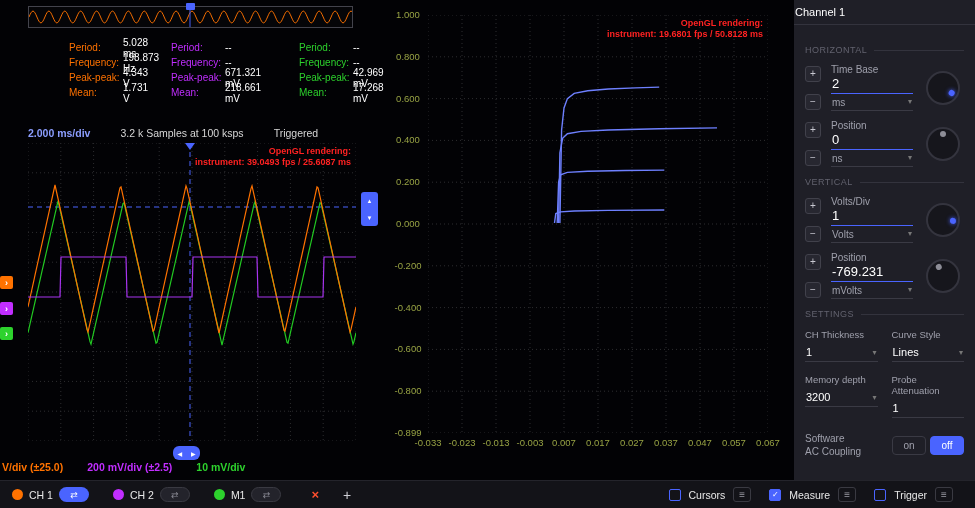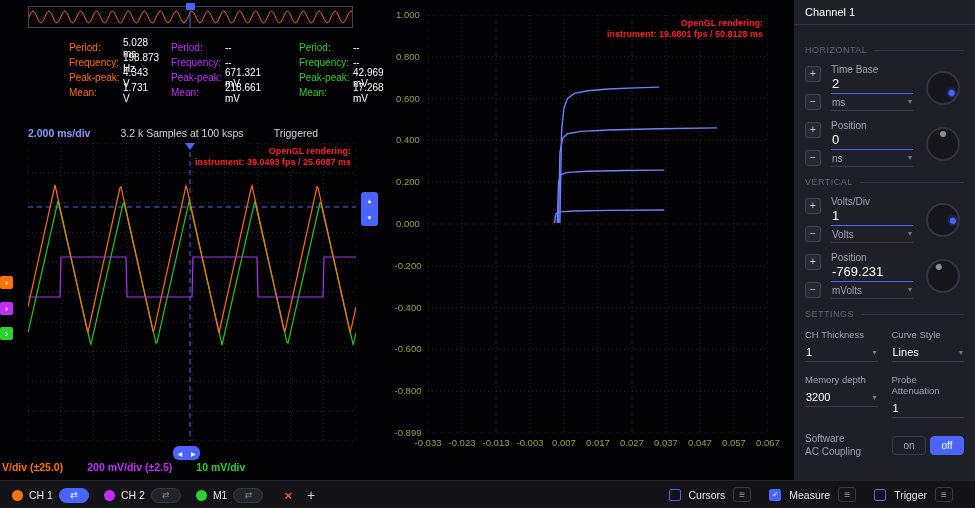--- a/index.html
+++ b/index.html
@@ -49,21 +49,21 @@
 .leftright{position:absolute;left:173px;top:446px;width:27px;height:14px;background:#4a64ff;border-radius:6px;display:flex;align-items:center;justify-content:space-around;color:#fff;font-size:6px;cursor:pointer;}
 
 
 .axis-labels{position:absolute;left:2px;top:461px;display:flex;gap:24px;font-size:10.5px;font-weight:bold;}
 .axis-ch1{color:#ff7200;}
 .axis-ch2{color:#c12eff;}
 .axis-m1{color:#2dd22d;}
 
 
 .panel{position:absolute;left:794px;top:0;width:181px;height:480px;background:#1f1f27;}
-.panel-header{height:25px;line-height:25px;padding:0 11px;color:#fff;font-size:11px;border-bottom:1px solid #33333d;}
+.panel-header{height:25px;line-height:25px;padding:0 1px;color:#fff;font-size:11px;border-bottom:1px solid #33333d;}
 .panel-body{padding:10px 11px 0;}
 .sec{display:flex;align-items:center;gap:7px;color:#62626e;font-size:9px;letter-spacing:0.5px;margin-top:10px;}
 .sec::after{content:"";flex:1;height:1px;background:#33333d;}
 .ctl{display:grid;grid-template-columns:17px 1fr 42px;column-gap:9px;margin-top:9px;}
 .pmcol{display:flex;flex-direction:column;justify-content:space-between;height:46px;padding-top:2px;}
 .pm{width:16px;height:16px;background:#272730;border:1px solid #41414b;border-radius:3px;color:#c9c9d2;font-size:10px;line-height:12px;text-align:center;padding:0;cursor:pointer;}
 .mid{display:flex;flex-direction:column;}
 .lbl{color:#9fa0ac;font-size:10px;}
 .val{color:#fff;font-size:13px;border-bottom:1px solid #4a64ff;padding:1px 1px 2px;}
 .unit{display:flex;justify-content:space-between;color:#9fa0ac;font-size:10px;border-bottom:1px solid #3a3a44;padding:3px 1px 2px;cursor:pointer;}
@@ -79,21 +79,21 @@
 .sval{color:#fff;font-size:11px;border-bottom:1px solid #3a3a44;padding:1px 1px 3px;}
 .acrow{display:flex;justify-content:space-between;align-items:center;margin-top:14px;}
 .aclbl{color:#9fa0ac;font-size:10px;line-height:13px;}
 .acbtns{display:flex;gap:4px;align-items:center;}
 .tbtn{width:34px;height:19px;border-radius:4px;font-size:10px;border:1px solid #3a3a44;background:#1f1f27;color:#9fa0ac;cursor:pointer;}
 .tbtn.active{background:#4a64ff;border-color:#4a64ff;color:#fff;}
 
 
 .bar{position:absolute;left:0;top:480px;width:975px;height:28px;background:#131318;border-top:1px solid #24242b;display:flex;align-items:center;justify-content:space-between;padding:0 12px;}
 .bl,.br{display:flex;align-items:center;}
-.bl{gap:7px;align-items:flex-end;}
+.bl{gap:16px;}
 .bgroup{display:flex;align-items:center;gap:6px;}
 .dot{width:11px;height:11px;border-radius:50%;}
 .dot-ch1{background:#ff7200;}
 .dot-ch2{background:#c12eff;}
 .dot-m1{background:#2dd22d;}
 .chname{color:#e8e8e8;font-size:10.5px;}
 .pill{width:30px;height:15px;border-radius:8px;display:flex;align-items:center;justify-content:center;font-size:9px;margin-right:8px;cursor:pointer;}
 .pill.active{background:#4a64ff;color:#fff;}
 .pill.inactive{background:#23232b;border:1px solid #3a3a42;color:#8a8a94;}
 .closex{color:#ff4f2e;font-size:13px;font-weight:bold;margin:0 8px 0 6px;cursor:pointer;}

